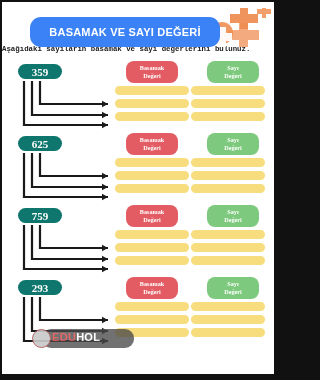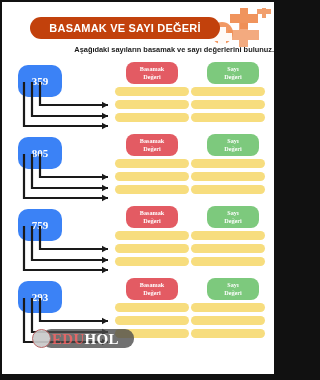--- a/index.html
+++ b/index.html
@@ -17,52 +17,52 @@
   }
 
   
   .header-wrap{
     position:relative;
     height:36px;
     margin:6px 0 0 0;
   }
   .header-bar{
     position:absolute;left:28px;top:9px;
-    width:190px;height:22px;
-    background:#c2410c;
+    width:190px;height:30px;
+    background:#3b82f6;
     border-radius:11px;
     display:flex;align-items:center;justify-content:center;
   }
   .header-title{
     color:#ffffff;
     font-size:11px;
     font-weight:bold;
     letter-spacing:.2px;
     white-space:nowrap;
   }
   .deco{position:absolute;pointer-events:none;}
 
   .subtitle{
-    text-align:right;
-    font-family:Liberation Sans, sans-serif;
+    text-align:left;
+    font-family:Liberation Mono, monospace;
     font-size:7.4px;
     font-weight:bold;
     color:#1a1a1a;
     margin:1px 0 6px 0;
   }
 
   
   .row{
     position:relative;
     height:72px;
   }
   .num-pill{
     position:absolute;left:16px;top:5px;
-    width:44px;height:32px;
-    background:#3b82f6;
+    width:44px;height:15px;
+    background:#0f766e;
     border-radius:10px;
     display:flex;align-items:center;justify-content:center;
     color:#ffffff;font-size:11px;font-weight:bold;
     font-family:"Liberation Serif", serif;
   }
   .arrows{position:absolute;left:0;top:22px;width:130px;height:50px;}
 
   .col-head{
     position:absolute;top:2px;
     width:52px;height:22px;
@@ -101,21 +101,21 @@
   }
   .wm-circle{
     position:absolute;left:0px;top:1px;
     width:19px;height:19px;border-radius:50%;
     background:#c9c9c9;
     border:1.5px solid #b05a5a;
     box-sizing:border-box;
   }
   .wm-text{
     position:absolute;left:20px;top:3px;
-    font-size:15px;font-weight:bold;letter-spacing:.3px;font-family:Liberation Serif, serif;
+    font-size:11px;font-weight:bold;letter-spacing:.3px;
   }
   .wm-edu{color:#e05b5b;}
   .wm-hol{color:#ffffff;}
 </style>
 </head>
 <body>
 
 <div class="page">
 
   <div class="header-wrap">
@@ -157,21 +157,21 @@
       <div class="blank"></div>
     </div>
     <div class="blanks c2">
       <div class="blank"></div>
       <div class="blank"></div>
       <div class="blank"></div>
     </div>
   </div>
 
   <div class="row">
-    <div class="num-pill">805</div>
+    <div class="num-pill">625</div>
     <svg class="arrows" viewBox="0 0 130 50">
       <path d="M22 0 V44 H106" stroke="#1a1a1a" stroke-width="2.2" fill="none"></path>
       <path d="M30 0 V34 H106" stroke="#1a1a1a" stroke-width="2.2" fill="none"></path>
       <path d="M38 0 V23 H106" stroke="#1a1a1a" stroke-width="2.2" fill="none"></path>
       <path d="M106 44 l-6 -3.2 v6.4 z" fill="#1a1a1a"></path>
       <path d="M106 34 l-6 -3.2 v6.4 z" fill="#1a1a1a"></path>
       <path d="M106 23 l-6 -3.2 v6.4 z" fill="#1a1a1a"></path>
     </svg>
     <div class="col-head basamak">
       <span>Basamak</span>

